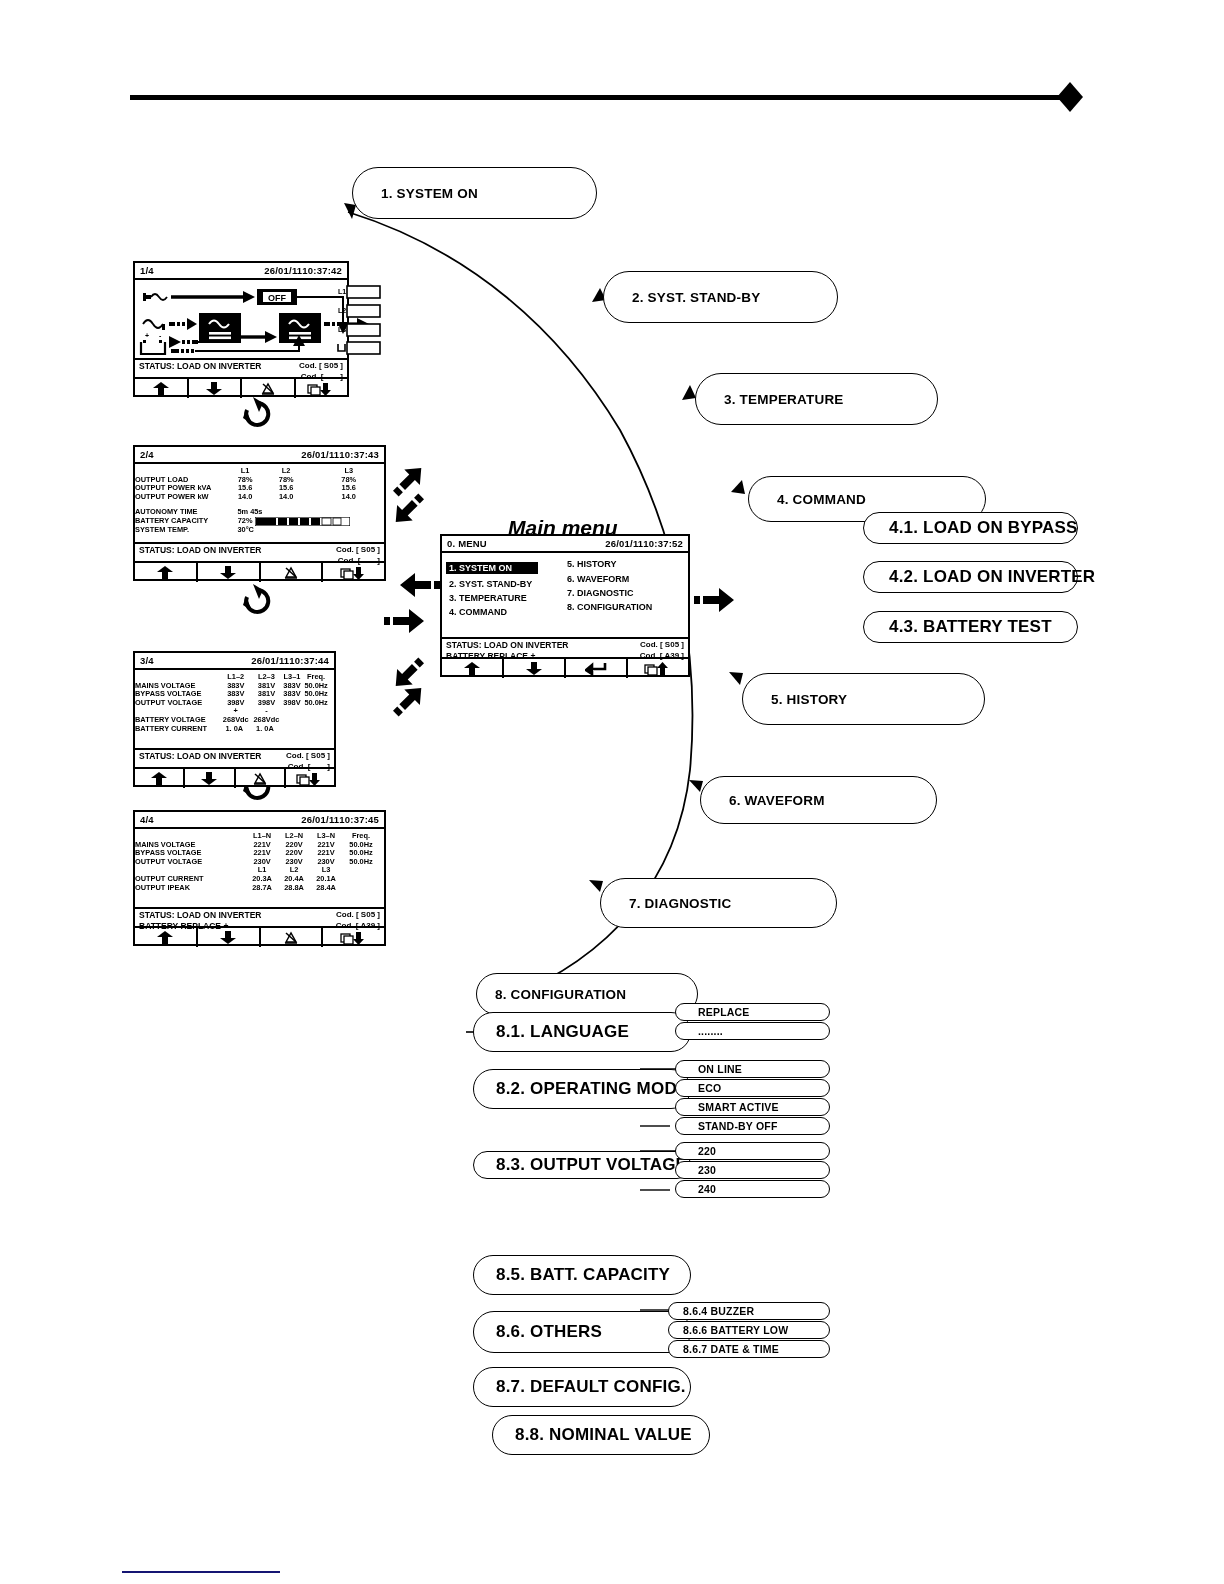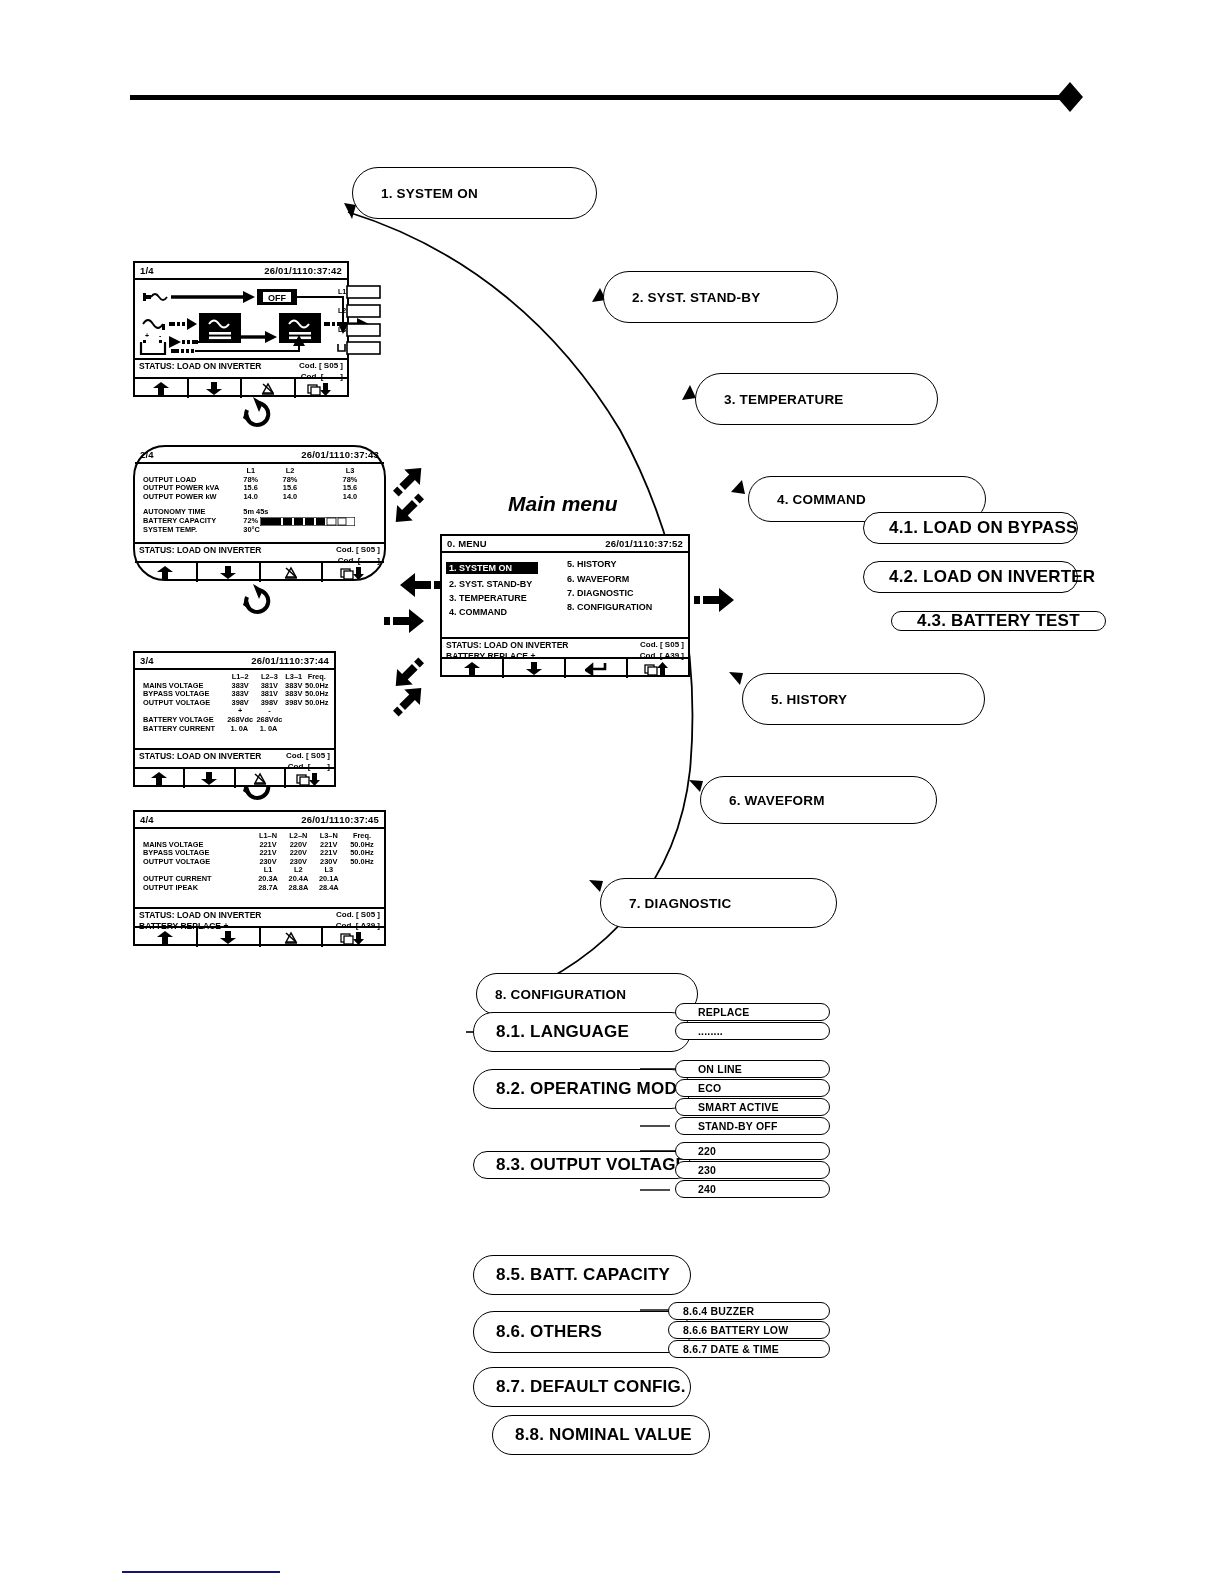--- a/index.html
+++ b/index.html
@@ -36,32 +36,32 @@
       border-right:8px solid transparent;border-bottom:6px solid #000;}
   .k-dn{position:relative;width:16px;height:13px;}
   .k-dn:before{content:"";position:absolute;left:5px;top:0;width:6px;height:9px;background:#000;}
   .k-dn:after{content:"";position:absolute;left:0;bottom:0;border-left:8px solid transparent;
       border-right:8px solid transparent;border-top:6px solid #000;}
 
   
   .dtab{width:100%;border-collapse:collapse;font-size:7.4px;font-weight:bold;}
   .dtab td{padding:0;line-height:8.6px;white-space:nowrap;}
   .dtab td.num{text-align:center;}
-  .dtab td.lab{padding-left:8px;}
+  .dtab td.lab{padding-left:0;}
 
   
   .bub{position:absolute;border:1.6px solid #000;border-radius:999px;background:#fff;
        box-sizing:border-box;display:flex;align-items:center;}
   .bub span{font-size:13.5px;font-weight:bold;letter-spacing:.2px;white-space:nowrap;}
   .bub.small span{font-size:17px;}
   .bub.tiny{border-width:1.4px;}
   .bub.tiny span{font-size:10.5px;}
 
   
-  .mmlabel{position:absolute;left:508px;top:492px;font-size:21px;font-style:italic;font-weight:bold;}
+  .mmlabel{position:absolute;left:508px;top:516px;font-size:21px;font-style:italic;font-weight:bold;}
 
   svg.ov{position:absolute;left:0;top:0;width:1224px;height:1584px;pointer-events:none;}
 </style>
 </head>
 <body>
 
 <div class="page">
 
   <div class="hdr-rule"></div>
   <div class="hdr-diamond"></div>
@@ -281,21 +281,21 @@
         <svg width="28" height="14" viewBox="0 0 28 14">
             <rect x="1" y="3" width="9" height="8" fill="none" stroke="#000" stroke-width="1.3"></rect>
             <rect x="4" y="5" width="9" height="8" fill="#fff" stroke="#000" stroke-width="1.3"></rect>
             <rect x="16" y="1" width="5" height="8" fill="#000"></rect>
             <path d="M13,8 L18.5,14 L24,8 z" fill="#000"></path>
           </svg>
       </div>
     </div>
   </div>
 
-  <div class="lcd" style="left:133px;top:445px;width:253px;height:136px;border-radius:32px;">
+  <div class="lcd" style="left:133px;top:445px;width:253px;height:136px;">
     <div class="row-top">
       <span>2/4</span>
       <span class="dt">
         <span>26/01/11</span>
         <span>10:37:43</span>
       </span>
     </div>
     <div class="body" style="height:78px;padding:3px 4px 0 0;">
       <table class="dtab">
         <tbody>
@@ -657,21 +657,21 @@
 
   <div class="bub" style="left:748px;top:476px;width:238px;height:46px;padding-left:28px;">
     <span>4. COMMAND</span>
   </div>
   <div class="bub small" style="left:863px;top:512px;width:215px;height:32px;padding-left:25px;">
     <span>4.1. LOAD ON BYPASS</span>
   </div>
   <div class="bub small" style="left:863px;top:561px;width:215px;height:32px;padding-left:25px;">
     <span>4.2. LOAD ON INVERTER</span>
   </div>
-  <div class="bub small" style="left:891px;top:611px;width:215px;height:20px;padding-left:25px;">
+  <div class="bub small" style="left:863px;top:611px;width:215px;height:32px;padding-left:25px;">
     <span>4.3. BATTERY TEST</span>
   </div>
 
   <div class="bub" style="left:742px;top:673px;width:243px;height:52px;padding-left:28px;">
     <span>5. HISTORY</span>
   </div>
 
   <div class="bub" style="left:700px;top:776px;width:237px;height:48px;padding-left:28px;">
     <span>6. WAVEFORM</span>
   </div>

